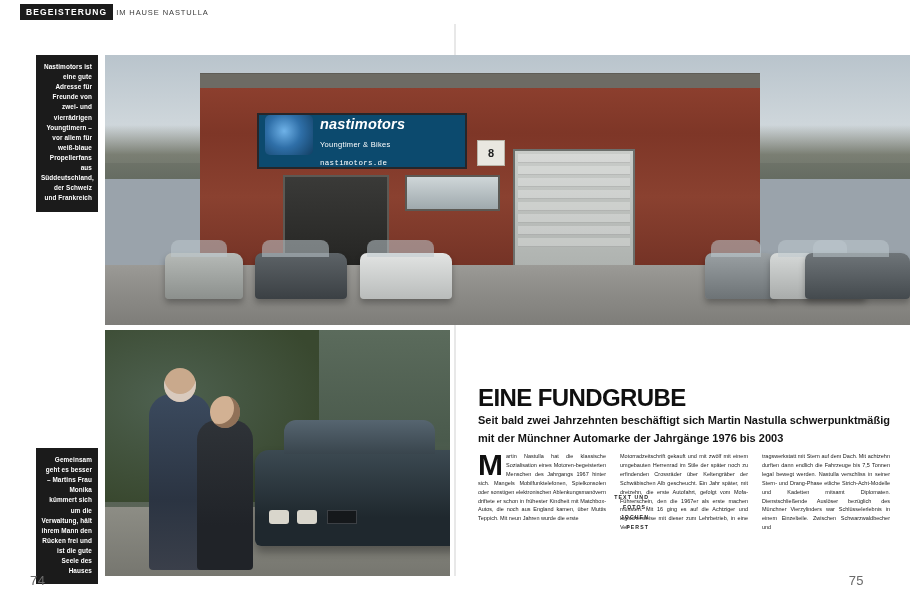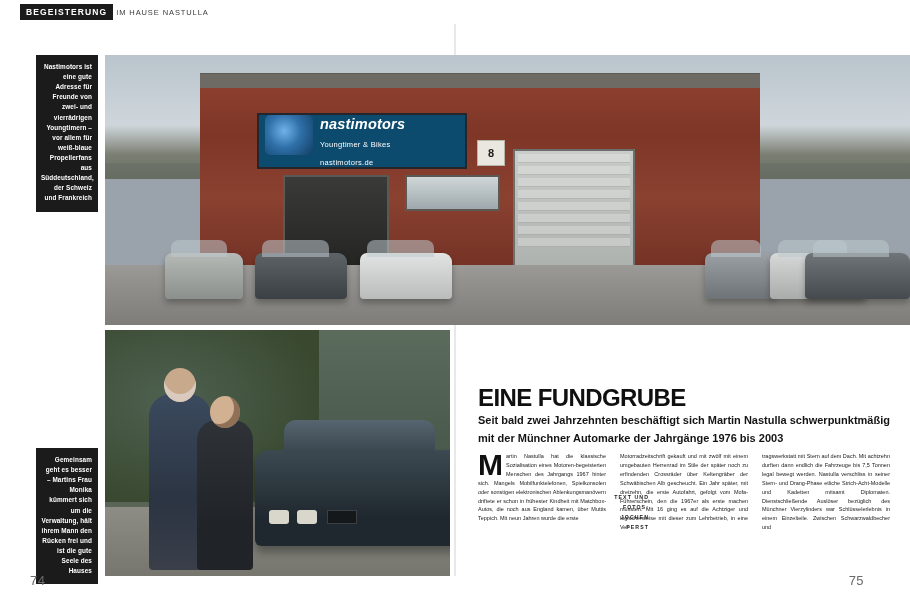--- a/index.html
+++ b/index.html
@@ -96,21 +96,21 @@
   .hero .sign .logo {
     width: 48px; height: 40px;
     background: radial-gradient(circle at 40% 40%, #6fb2e8 0%, #2f6fa8 45%, #123f63 100%);
     border-radius: 5px;
     margin-right: 7px;
     flex: 0 0 auto;
   }
   .hero .sign .txt { color: #fff; line-height: 1.12; }
   .hero .sign .txt .l1 { font-size: 14.5px; font-style: italic; font-weight: bold; letter-spacing: .2px;}
   .hero .sign .txt .l2 { font-size: 7.5px; letter-spacing: .3px; }
-  .hero .sign .txt .l3 { font-size: 7.5px; letter-spacing: .3px; }
+  .hero .sign .txt .l3 { font-size: 7.5px; letter-spacing: .3px; font-family: Liberation Mono, monospace; }
   .hero .housenum {
     position: absolute;
     left: 372px; top: 85px;
     width: 28px; height: 26px;
     background: #e9e7e0;
     border: 1px solid #b9b4a8;
     color: #202020;
     font-size: 11px; font-weight: bold;
     display: flex; align-items: center; justify-content: center;
   }

